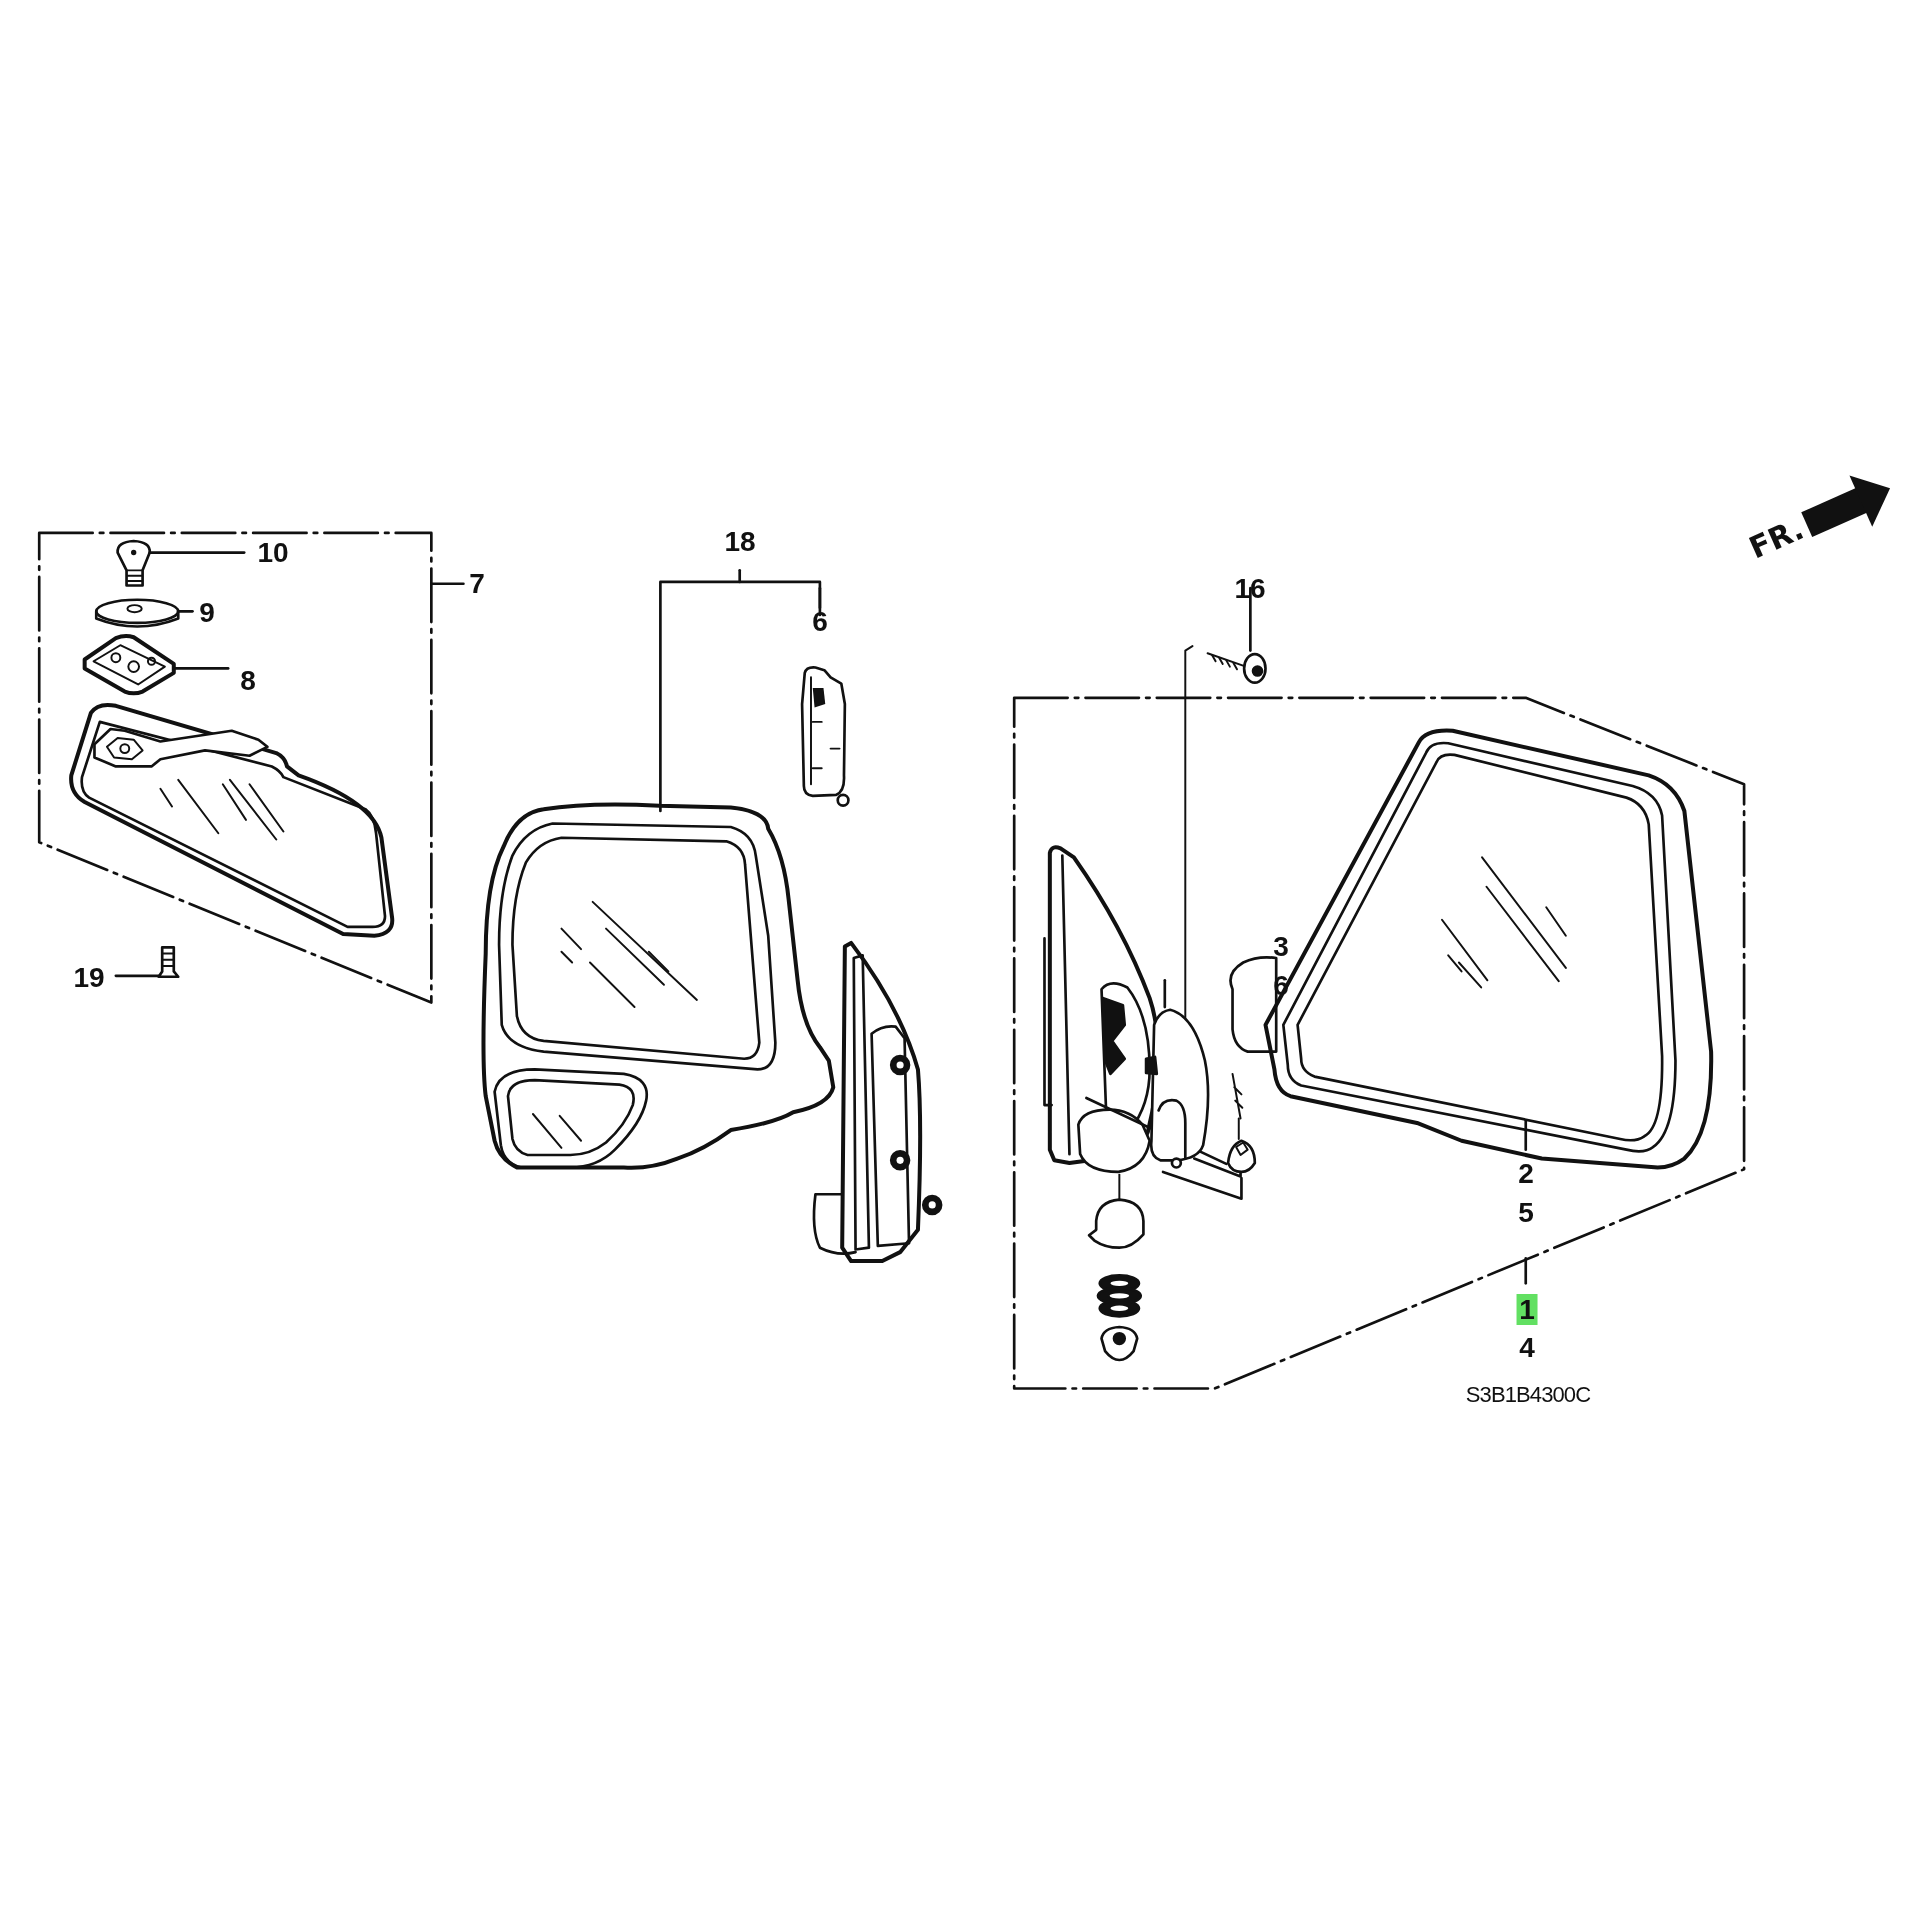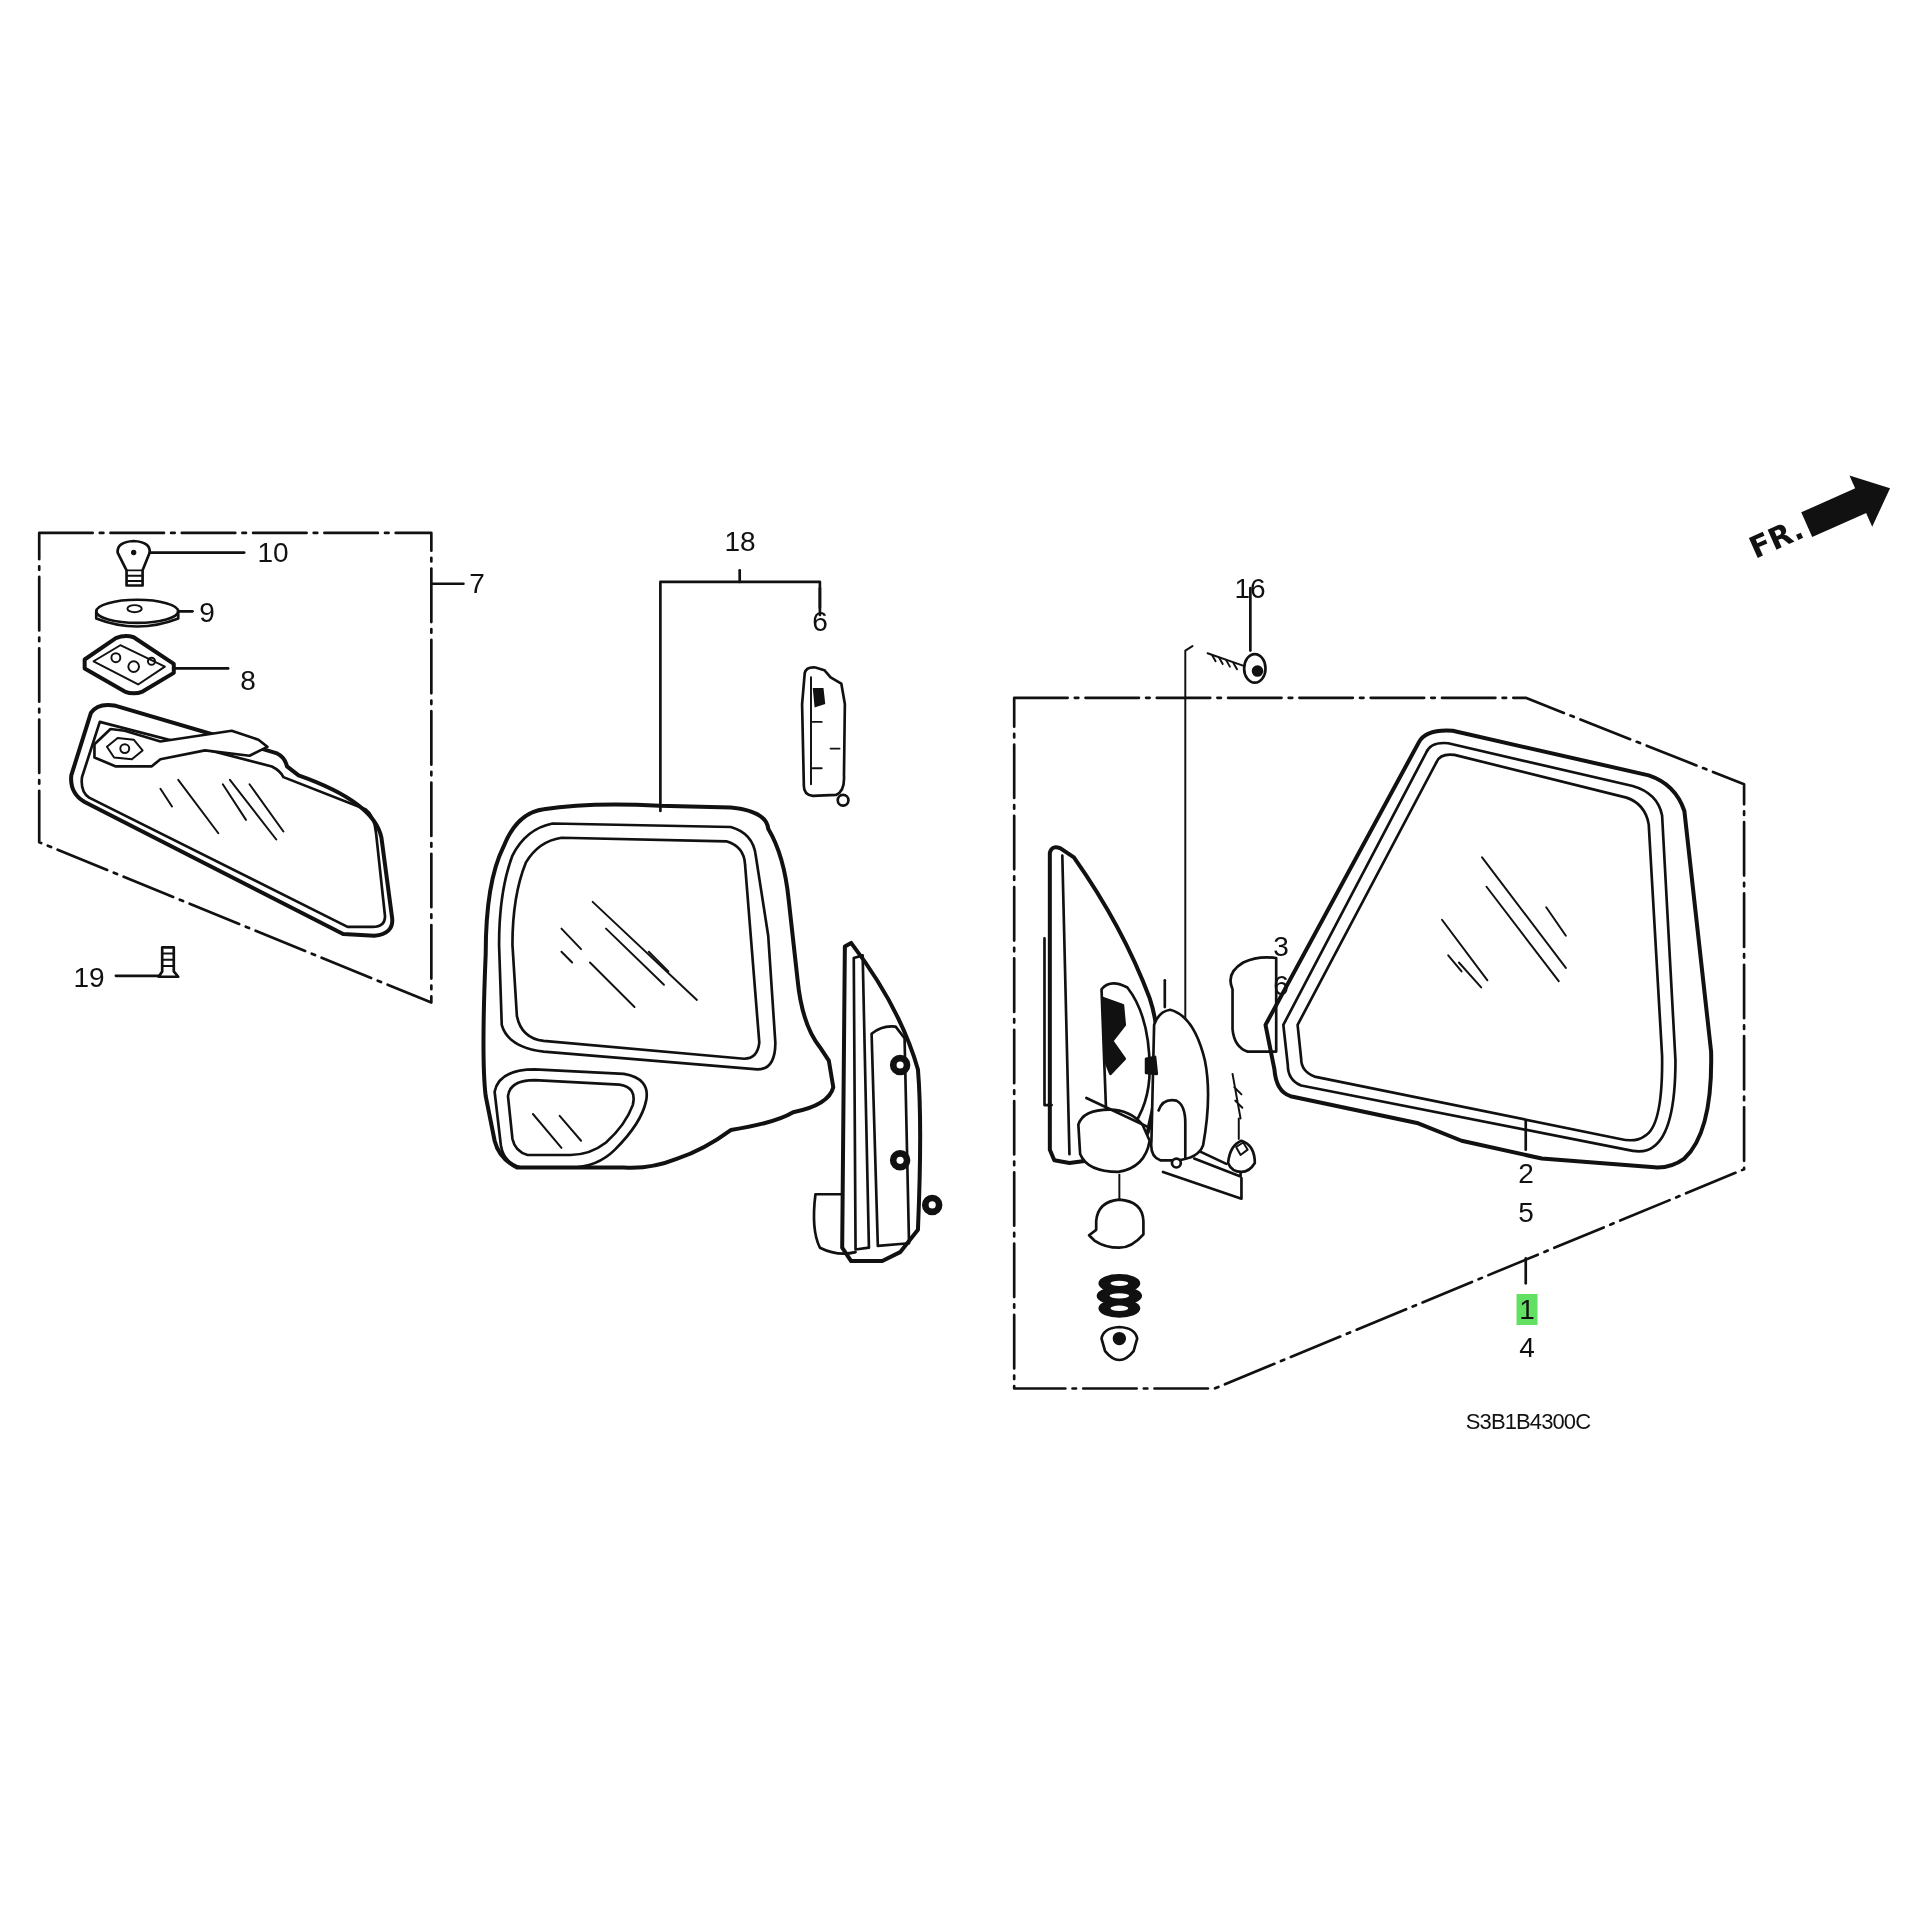--- a/index.html
+++ b/index.html
@@ -4,22 +4,22 @@
   <style>
     html, body { margin: 0; padding: 0; background: #ffffff; }
     body { width: 1925px; height: 1925px; position: relative; overflow: hidden; font-family: "Liberation Sans", sans-serif; }
     #diagram { position: absolute; left: 0; top: 0; width: 1925px; height: 1925px; }
     .ln { stroke: #111; fill: none; stroke-width: 3; stroke-linecap: round; stroke-linejoin: round; }
     .thick { stroke-width: 4.5; }
     .thin { stroke-width: 2.2; }
     .dash { stroke-dasharray: 60 8 4 8; }
     .fillw { fill: #fff; }
     .fillk { fill: #111; }
-    .lbl { position: absolute; font-size: 28px; font-weight: normal; color: #111; line-height: 1; transform: translate(-50%, -50%); white-space: nowrap; letter-spacing: 0; }
-    .code { font-size: 22px; font-weight: normal; letter-spacing: -0.9px; margin-top: 27px; }
+    .lbl { position: absolute; font-size: 28px; font-weight: bold; color: #111; line-height: 1; transform: translate(-50%, -50%); white-space: nowrap; letter-spacing: 0; }
+    .code { font-size: 22px; font-weight: normal; letter-spacing: -0.9px; }
     .hl { background: #62e062; padding: 0 2.7px; }
     .fr { position: absolute; left: 1751px; top: 532px; transform: rotate(-24deg); transform-origin: left center; display: flex; align-items: center; }
     .fr-text { font-size: 30px; font-weight: 900; color: #111; font-family: "DejaVu Sans", sans-serif; }
     .fr-arrow { width: 61px; height: 27px; background: #111; position: relative; margin-left: 5.3px; }
     .fr-arrow::after { content: ""; position: absolute; right: -30px; top: -14.3px; border-left: 32px solid #111; border-top: 28px solid transparent; border-bottom: 28px solid transparent; }
   </style>
 </head>
 <body>
 
 <svg id="diagram" viewBox="0 0 2160 2160" xmlns="http://www.w3.org/2000/svg">

